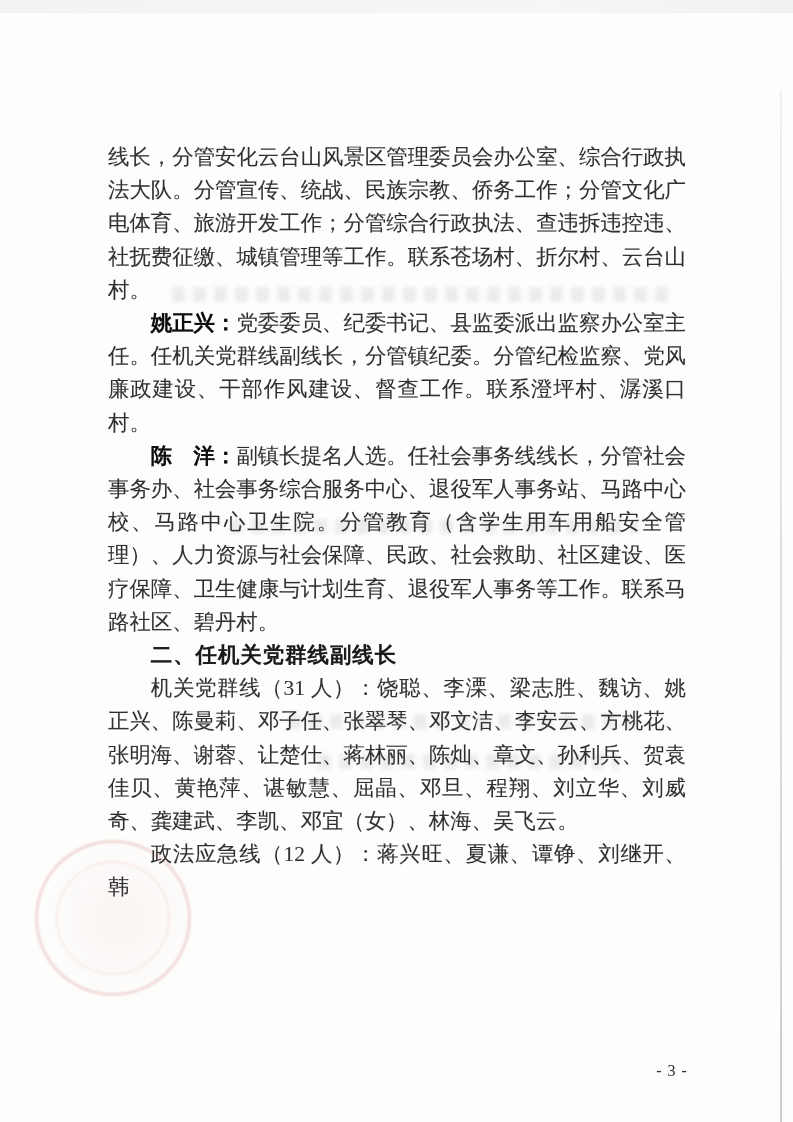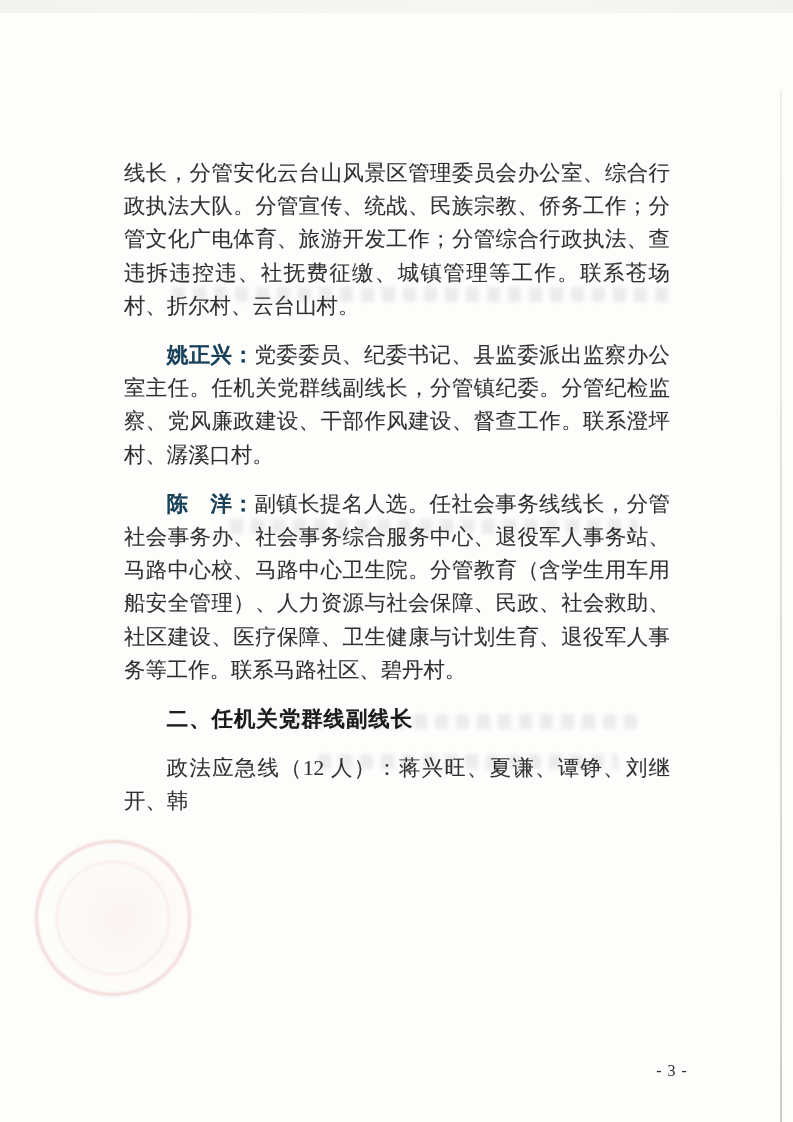--- a/index.html
+++ b/index.html
@@ -45,29 +45,29 @@
   .smudge-2{left:230px;top:519px;width:408px;}
   .smudge-3{left:288px;top:714px;width:350px;}
   .smudge-4{left:318px;top:754px;width:300px;}
   
   .document-body{
     position:absolute;left:108px;top:141px;width:578px;
     font-size:21.4px;line-height:33.2px;color:var(--text-color);
     text-align:justify;word-break:break-all;
     -webkit-text-stroke:.2px rgba(48,48,48,.4);
   }
-  .document-body p{margin:16px;padding:0;}
+  .document-body p{margin:0;padding:0;}
   .para.indent{text-indent:2em;}
   .heading{
     text-indent:2em;font-weight:bold;color:var(--heading-color);
     font-family:"Liberation Sans","DejaVu Sans",sans-serif;
     letter-spacing:1px;
   }
   .person-name{
-    font-weight:bold;color:#0c4a6e;
+    font-weight:bold;color:#000000;
     font-family:"Liberation Sans","DejaVu Sans",sans-serif;
   }
   .page-number{
     position:absolute;left:648px;top:1062px;width:48px;
     font-size:16px;color:#2f2f2f;text-align:center;letter-spacing:1px;
     font-family:"Liberation Serif","DejaVu Serif",serif;
   }
 </style>
 </head>
 <body>
@@ -78,16 +78,17 @@
 <div class="smudge smudge-1"></div>
 <div class="smudge smudge-2"></div>
 <div class="smudge smudge-3"></div>
 <div class="smudge smudge-4"></div>
 
 <div class="document-body">
     <p class="para">线长，分管安化云台山风景区管理委员会办公室、综合行政执法大队。分管宣传、统战、民族宗教、侨务工作；分管文化广电体育、旅游开发工作；分管综合行政执法、查违拆违控违、社抚费征缴、城镇管理等工作。联系苍场村、折尔村、云台山村。</p>
     <p class="para indent"><span class="person-name">姚正兴：</span>党委委员、纪委书记、县监委派出监察办公室主任。任机关党群线副线长，分管镇纪委。分管纪检监察、党风廉政建设、干部作风建设、督查工作。联系澄坪村、潺溪口村。</p>
     <p class="para indent"><span class="person-name">陈　洋：</span>副镇长提名人选。任社会事务线线长，分管社会事务办、社会事务综合服务中心、退役军人事务站、马路中心校、马路中心卫生院。分管教育（含学生用车用船安全管理）、人力资源与社会保障、民政、社会救助、社区建设、医疗保障、卫生健康与计划生育、退役军人事务等工作。联系马路社区、碧丹村。</p>
     <p class="heading">二、任机关党群线副线长</p>
+    <p class="para indent">机关党群线（31 人）：饶聪、李溧、梁志胜、魏访、姚正兴、陈曼莉、邓子任、张翠琴、邓文洁、李安云、方桃花、张明海、谢蓉、让楚仕、蒋林丽、陈灿、章文、孙利兵、贺袁佳贝、黄艳萍、谌敏慧、屈晶、邓旦、程翔、刘立华、刘威奇、龚建武、李凯、邓宜（女）、林海、吴飞云。</p>
     <p class="para indent">政法应急线（12 人）：蒋兴旺、夏谦、谭铮、刘继开、韩</p>
   </div>
 
 <div class="page-number">- 3 -</div>
 
 </body></html>

